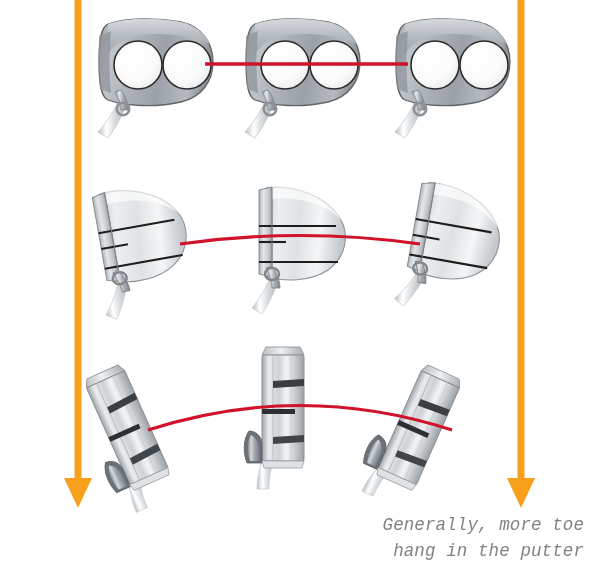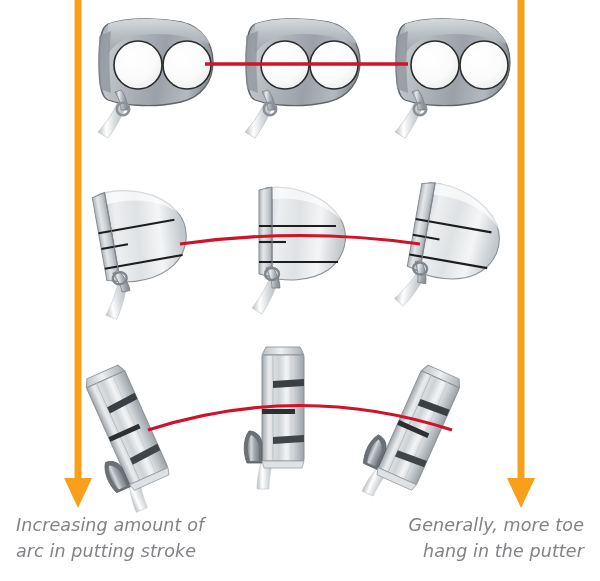--- a/index.html
+++ b/index.html
@@ -45,20 +45,21 @@
     left: 16px;
     top: 512px;
     text-align: left;
     width: 250px;
   }
   .caption.right {
     right: 16px;
     top: 512px;
     text-align: right;
     width: 260px;
+    font-family: Liberation Mono, monospace;
   }
 
   
   svg { display: block; }
 </style>
 </head>
 <body style="background: rgb(255, 255, 255);">
 
 <div id="stage">
 
@@ -220,18 +221,16 @@
     <g>
       <rect x="74.5" y="0" width="7" height="478" fill="#F8A01C"></rect>
       <path d="M 64 478 L 92 478 L 78 508 Z" fill="#F8A01C"></path>
     </g>
     <g>
       <rect x="517.5" y="0" width="7" height="478" fill="#F8A01C"></rect>
       <path d="M 507 478 L 535 478 L 521 508 Z" fill="#F8A01C"></path>
     </g>
   </svg>
 
-  <div class="caption left" style="color: rgb(128, 130, 133);">Increasing amount of
-arc in putting stroke</div>
   <div class="caption right" style="color: rgb(128, 130, 133);">Generally, more toe
 hang in the putter</div>
 
 </div>
 
 </body></html>

